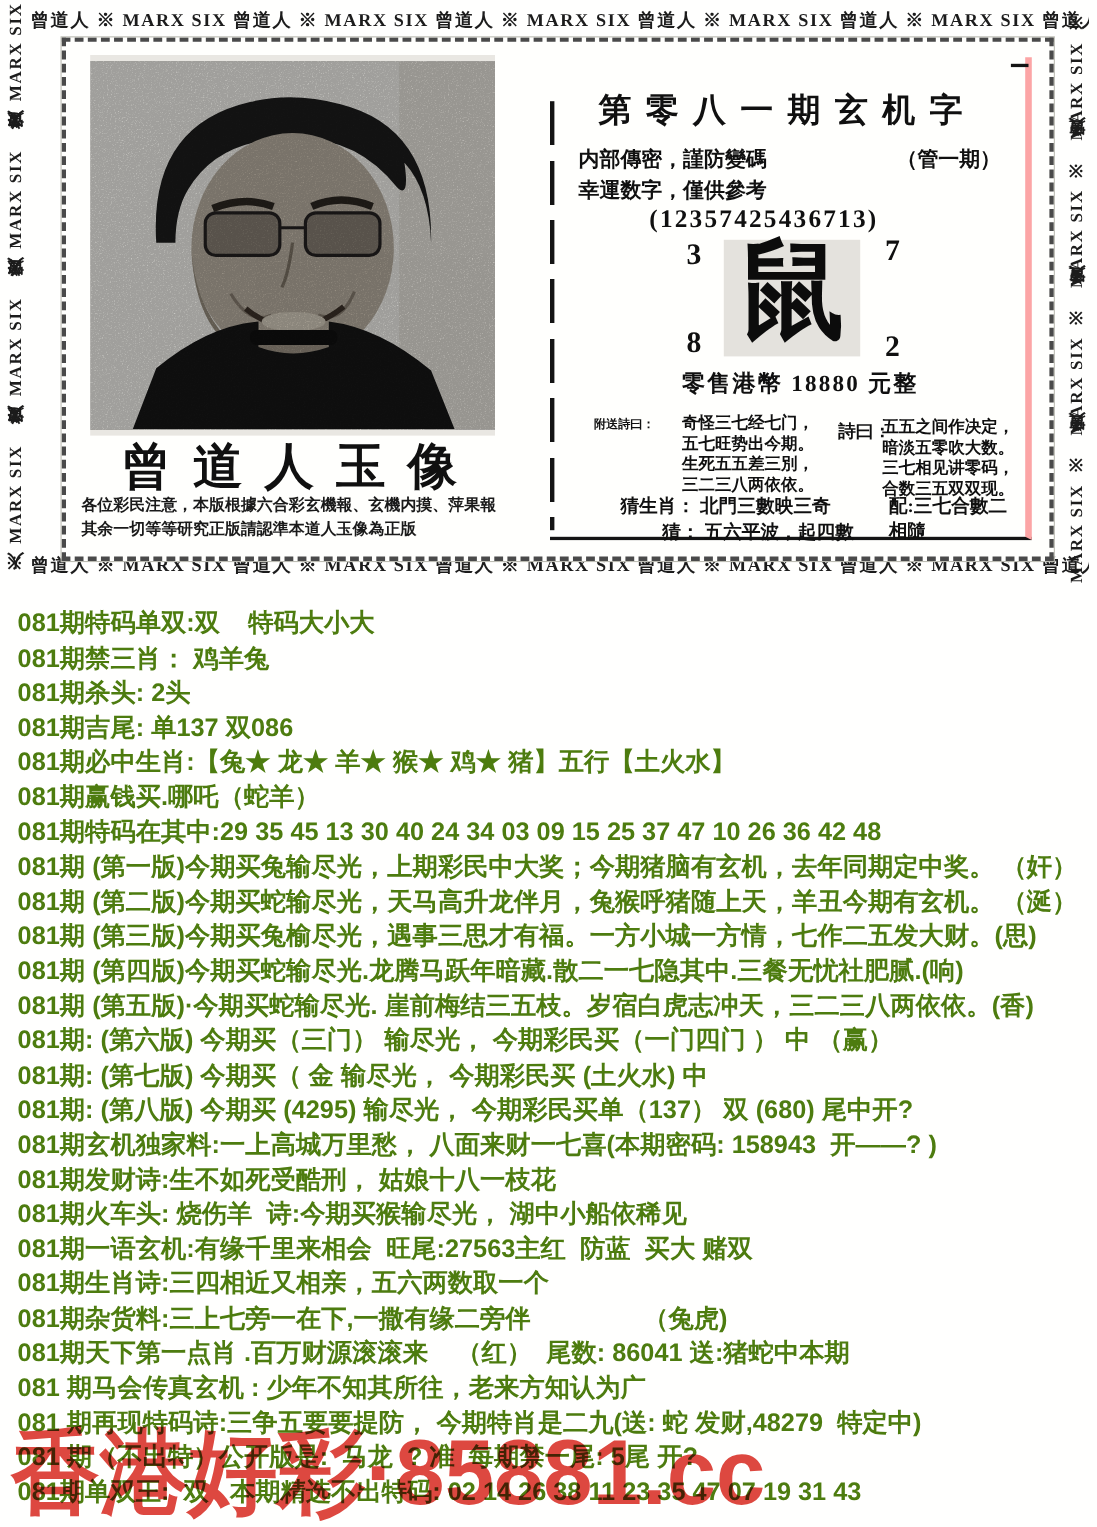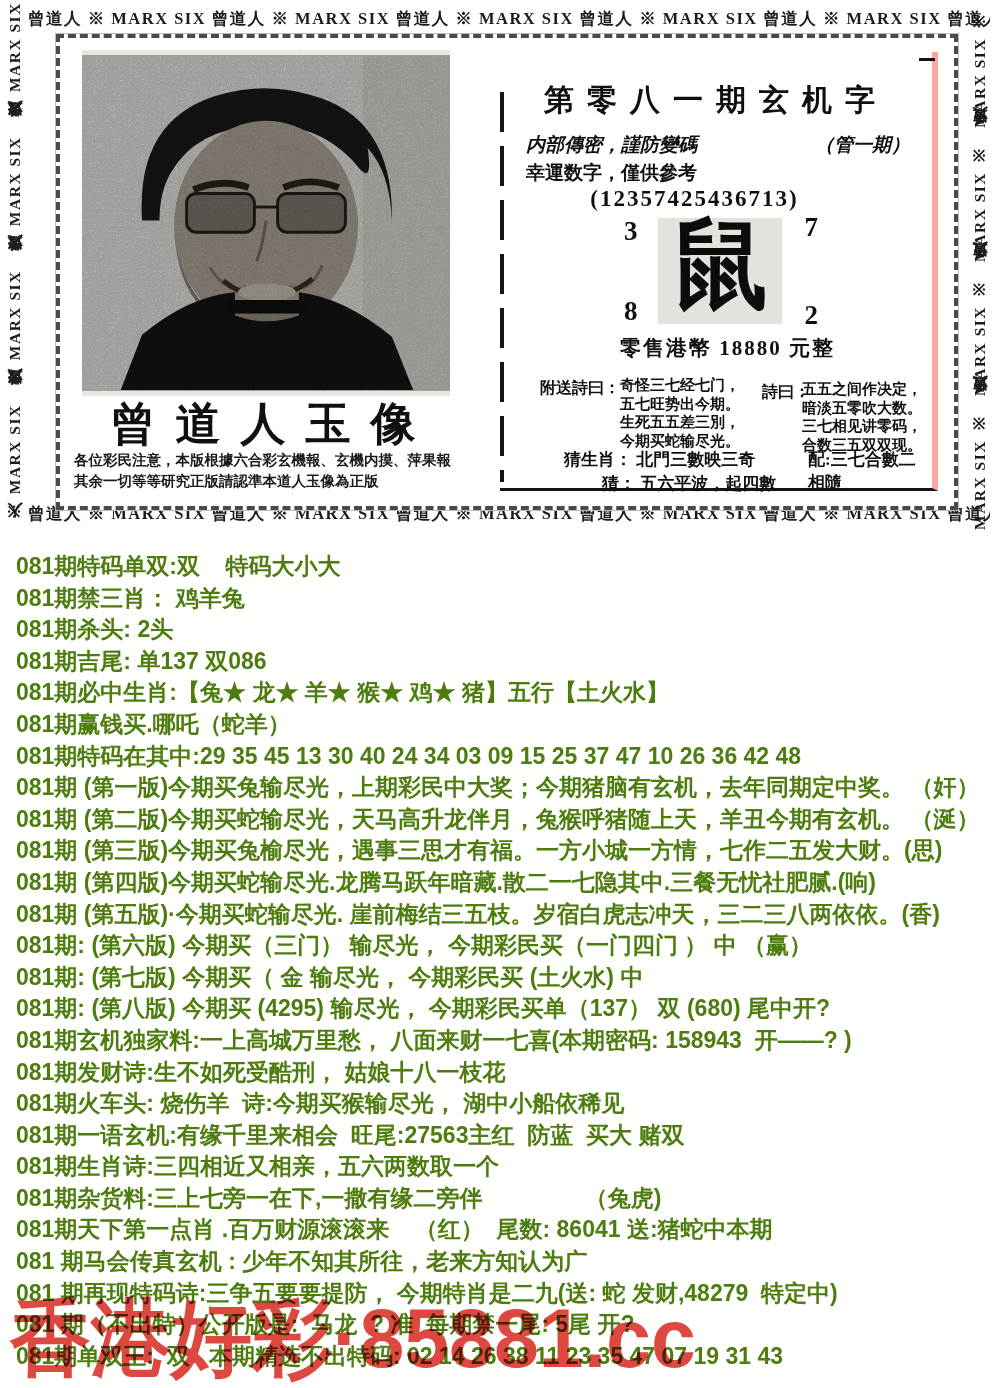--- a/index.html
+++ b/index.html
@@ -32,34 +32,34 @@
 
   
   .panel{position:absolute;left:440px;top:14px;width:432px;height:436px;
          border-right:6px solid #fca5a5;border-bottom:3px solid #141414;
          font-family:"Liberation Serif",serif;color:#101010;}
   .panel-left-rule{position:absolute;left:0;top:40px;width:4px;height:390px;
         background:repeating-linear-gradient(180deg,#141414 0 40px,transparent 40px 54px);}
   .panel-tick{position:absolute;right:-3px;top:6px;width:16px;height:3px;background:#141414;}
   .panel-title{position:absolute;left:0;top:28px;width:100%;text-align:center;
                font-size:30px;font-weight:bold;letter-spacing:13px;white-space:nowrap;}
-  .panel-row1{position:absolute;left:26px;top:80px;width:390px;font-size:19px;font-weight:bold;font-style:italic;}
+  .panel-row1{position:absolute;left:26px;top:80px;width:390px;font-size:19px;font-weight:bold;}
   .panel-row1 .right{position:absolute;right:6px;top:0;}
   .panel-row2{position:absolute;left:26px;top:108px;font-size:19px;font-weight:bold;}
   .panel-lucky{position:absolute;left:0;top:134px;width:90%;text-align:center;
                font-size:23px;font-weight:bold;letter-spacing:2px;}
   .rat-block{position:absolute;left:110px;top:160px;width:220px;height:115px;}
   .rat-bg{position:absolute;left:48px;top:6px;width:124px;height:106px;background:#e4e2dd;}
   .rat-char{position:absolute;left:0;top:-4px;width:100%;text-align:center;
             font-size:98px;font-weight:bold;line-height:115px;color:#0c0c0c;}
   .rat-corner{position:absolute;font-size:27px;font-weight:bold;}
   .rc-tl{left:14px;top:4px;} .rc-tr{right:12px;top:0px;}
   .rc-bl{left:14px;bottom:0px;} .rc-br{right:12px;bottom:-4px;}
   .panel-price{position:absolute;left:120px;top:282px;font-size:21px;font-weight:bold;letter-spacing:2px;}
-  .poem1-label{position:absolute;left:40px;top:326px;font-size:16px;font-weight:bold;}
+  .poem1-label{position:absolute;left:40px;top:326px;font-size:11px;font-weight:bold;}
   .poem1{position:absolute;left:120px;top:324px;font-size:15px;font-weight:bold;line-height:18.6px;}
   .poem2-label{position:absolute;left:262px;top:330px;font-size:16px;font-weight:bold;}
   .poem2{position:absolute;left:302px;top:328px;font-size:15px;font-weight:bold;line-height:18.6px;}
   .guess-zodiac{position:absolute;left:64px;top:396px;font-size:17px;font-weight:bold;}
   .pair{position:absolute;left:268px;top:396px;font-size:17px;font-weight:bold;padding-left:40px;}
   .guess{position:absolute;left:102px;top:420px;font-size:17px;font-weight:bold;}
 
   
   .tips{position:absolute;left:16px;top:551px;width:975px;}
   .tip-line{height:31.6px;line-height:31.6px;font-size:23px;font-weight:600;
@@ -146,21 +146,21 @@
         <div class="rat-char">鼠</div>
       </div>
 
       <div class="panel-price">零售港幣 18880 元整</div>
 
       <div class="poem1-label">附送詩曰：</div>
       <div class="poem1">
         <div>奇怪三七经七门，</div>
         <div>五七旺势出今期。</div>
         <div>生死五五差三別，</div>
-        <div>今期买蛇输尽光。</div>
+        <div>三二三八两依依。</div>
       </div>
       <div class="poem2-label">詩曰：</div>
       <div class="poem2">
         <div>五五之间作决定，</div>
         <div>暗淡五零吹大数。</div>
         <div>三七相见讲零码，</div>
         <div>合数三五双双现。</div>
       </div>
 
       <div class="guess-zodiac">

